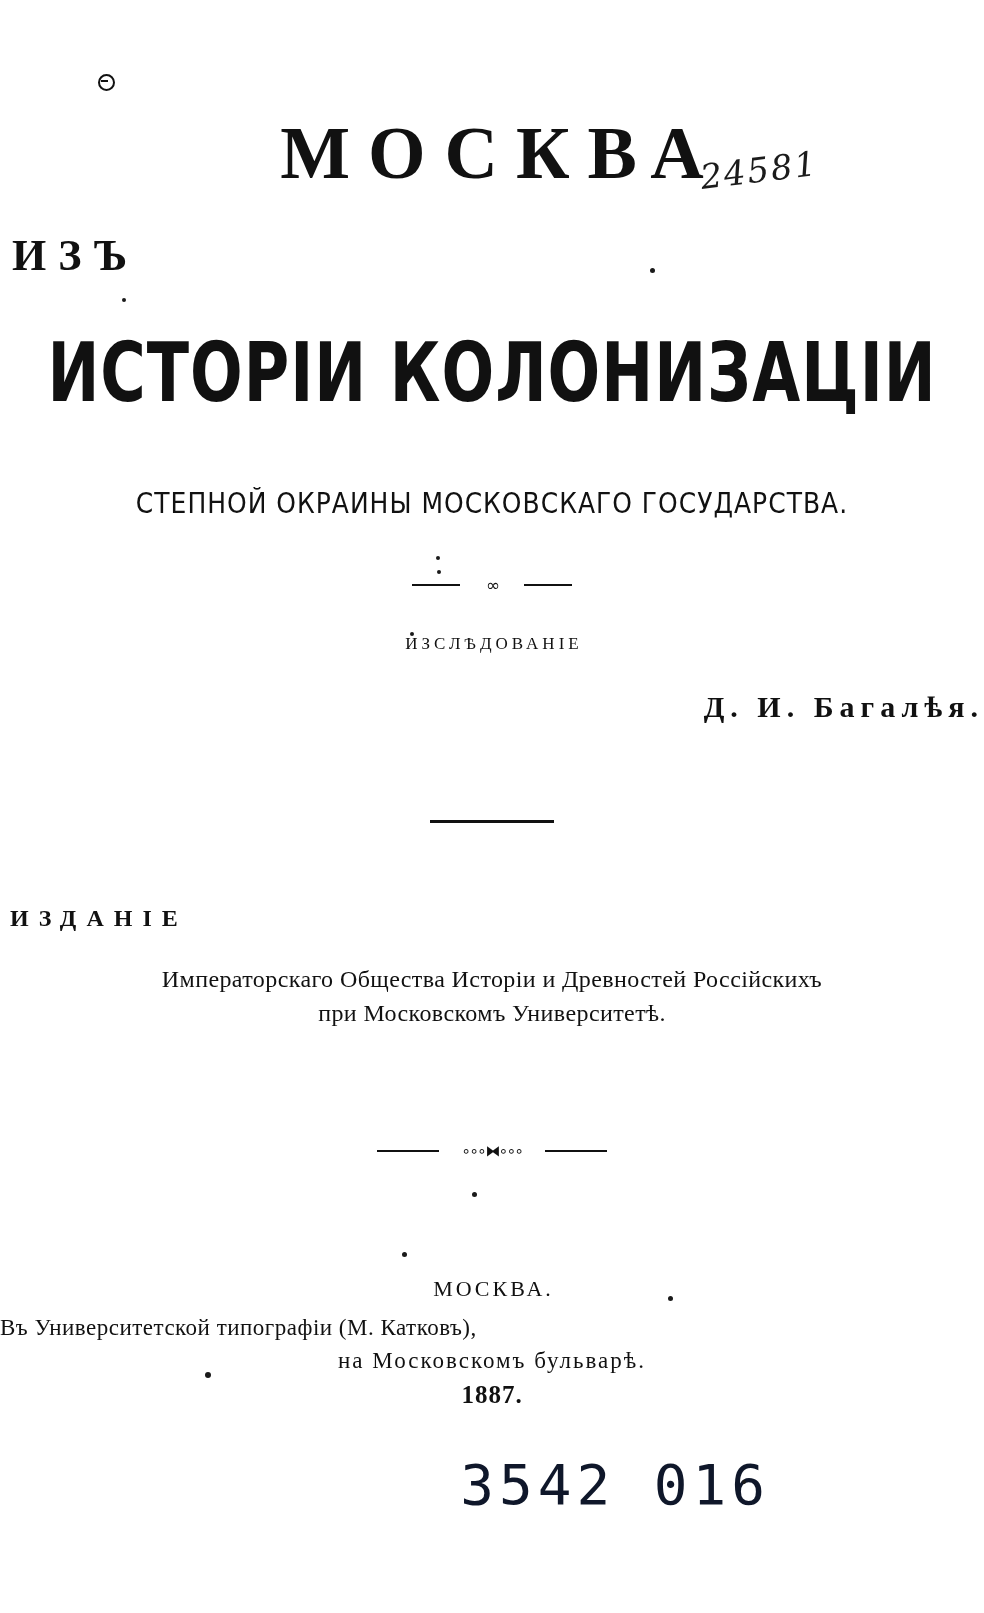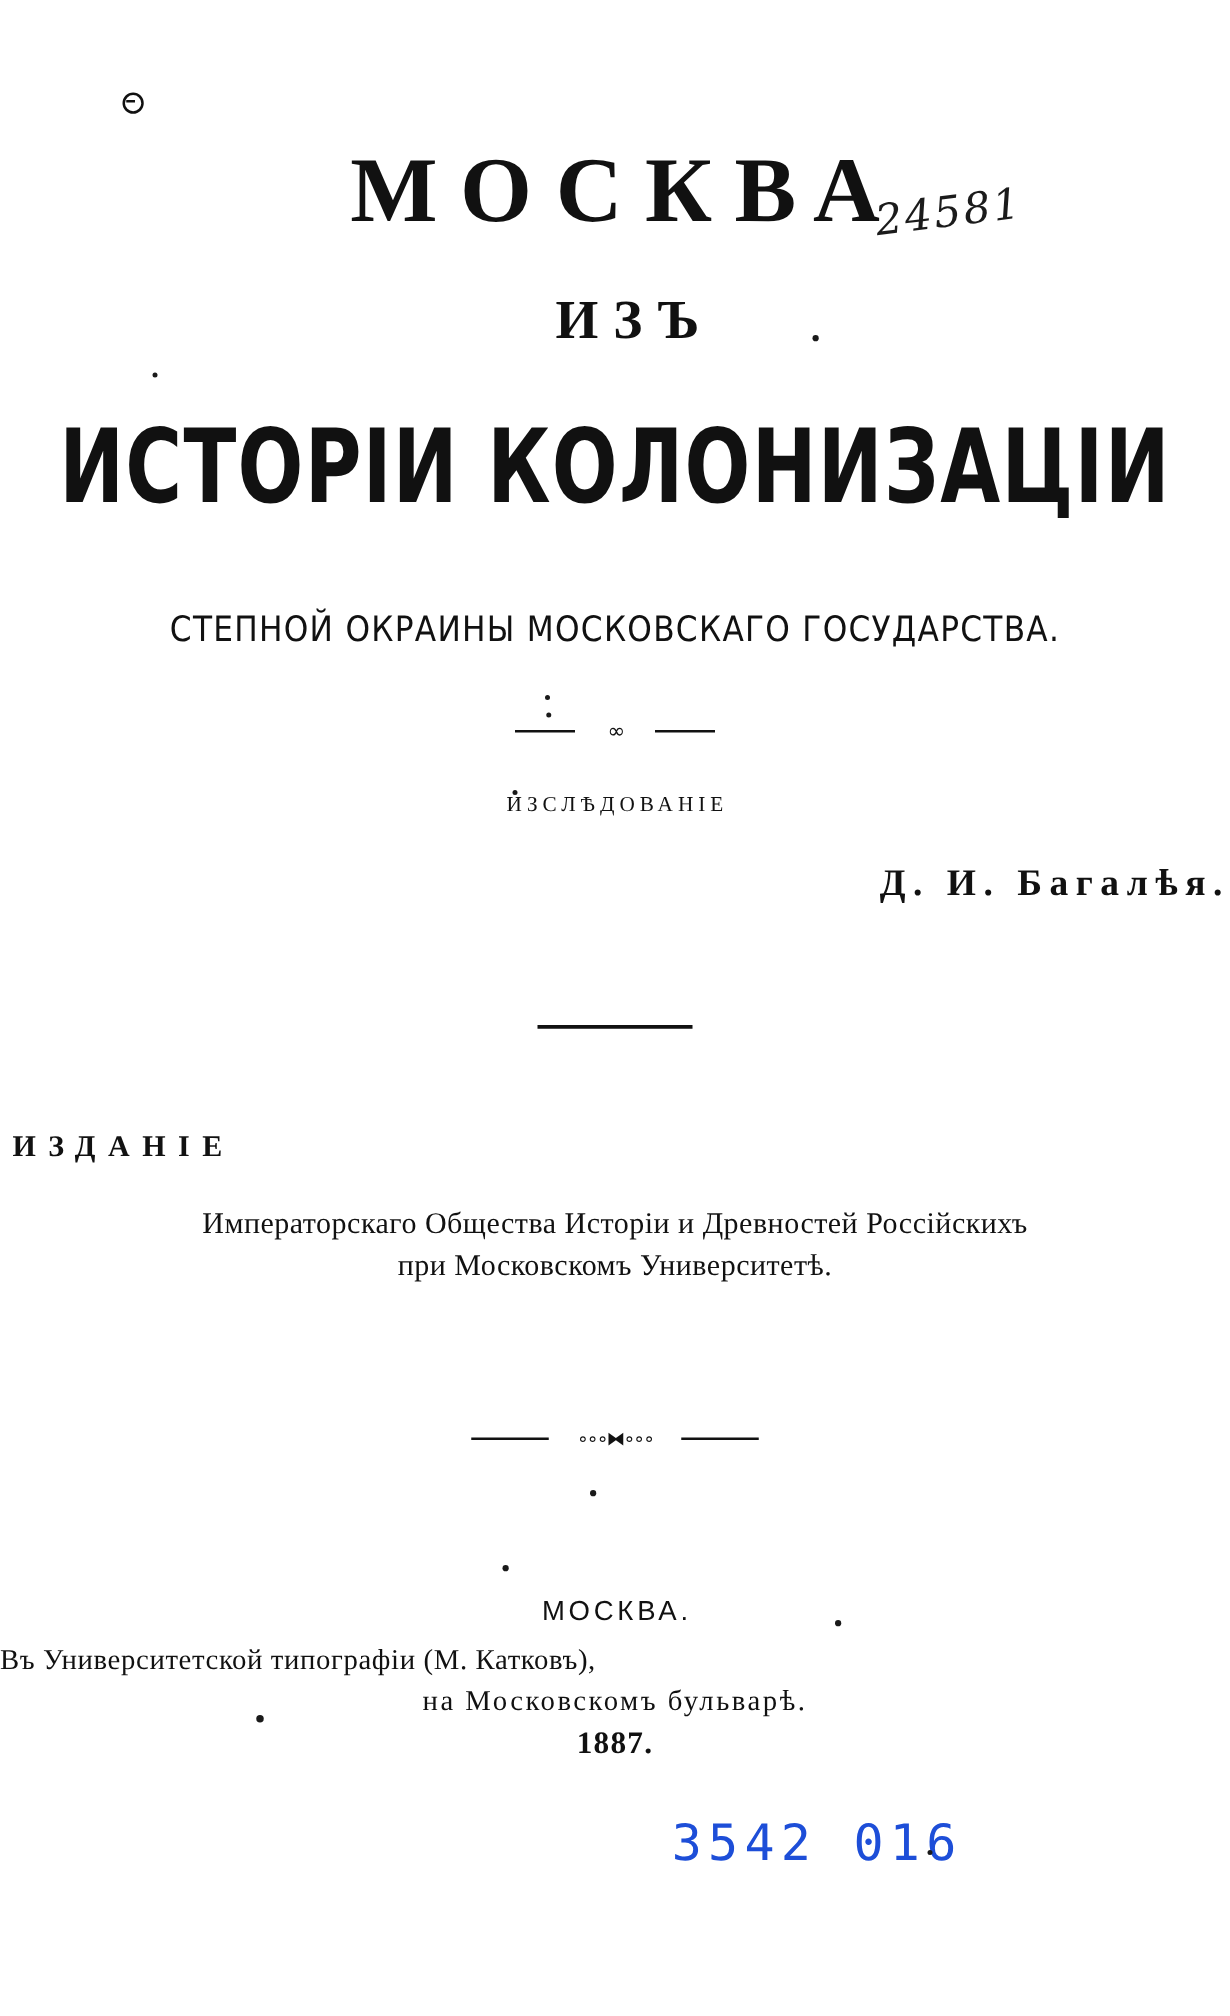--- a/index.html
+++ b/index.html
@@ -71,28 +71,26 @@
     letter-spacing: 18px;
     text-indent: 18px;
     line-height: 1;
   }
 
   .title-2 {
     position: absolute;
     left: 0;
     right: 0;
     top: 234px;
-    text-align: center;
     font-family: "Liberation Serif", serif;
     font-weight: bold;
     font-size: 44px;
     letter-spacing: 12px;
     text-indent: 12px;
     line-height: 1;
-    padding-left: 20px;
   }
 
   .title-3 {
     position: absolute;
     left: 0;
     right: 0;
     top: 330px;
     text-align: center;
     font-family: "DejaVu Sans", sans-serif;
     font-weight: bold;
@@ -230,21 +228,21 @@
     line-height: 16px;
     letter-spacing: -1.5px;
   }
 
   .imprint-city {
     position: absolute;
     left: 0;
     right: 0;
     top: 1276px;
     text-align: center;
-    font-family: Liberation Sans, sans-serif;
+    font-family: Liberation Serif, serif;
     font-size: 22px;
     letter-spacing: 3px;
     text-indent: 3px;
   }
   .imprint-line1 {
     position: absolute;
     left: 0;
     right: 0;
     top: 1315px;
     text-align: left;
@@ -272,23 +270,23 @@
     font-weight: bold;
     font-size: 25px;
     letter-spacing: 1px;
   }
 
   .barcode-number {
     position: absolute;
     right: 214px;
     top: 1452px;
     font-family: "DejaVu Sans Mono", monospace;
-    font-size: 40px;
+    font-size: 56px;
     letter-spacing: 5px;
-    color: #1d4ed8;
+    color: #0f172a;
     white-space: nowrap;
   }
 </style>
 </head>
 <body>
 
 <div class="page">
 
   <div class="corner-mark"></div>
 

